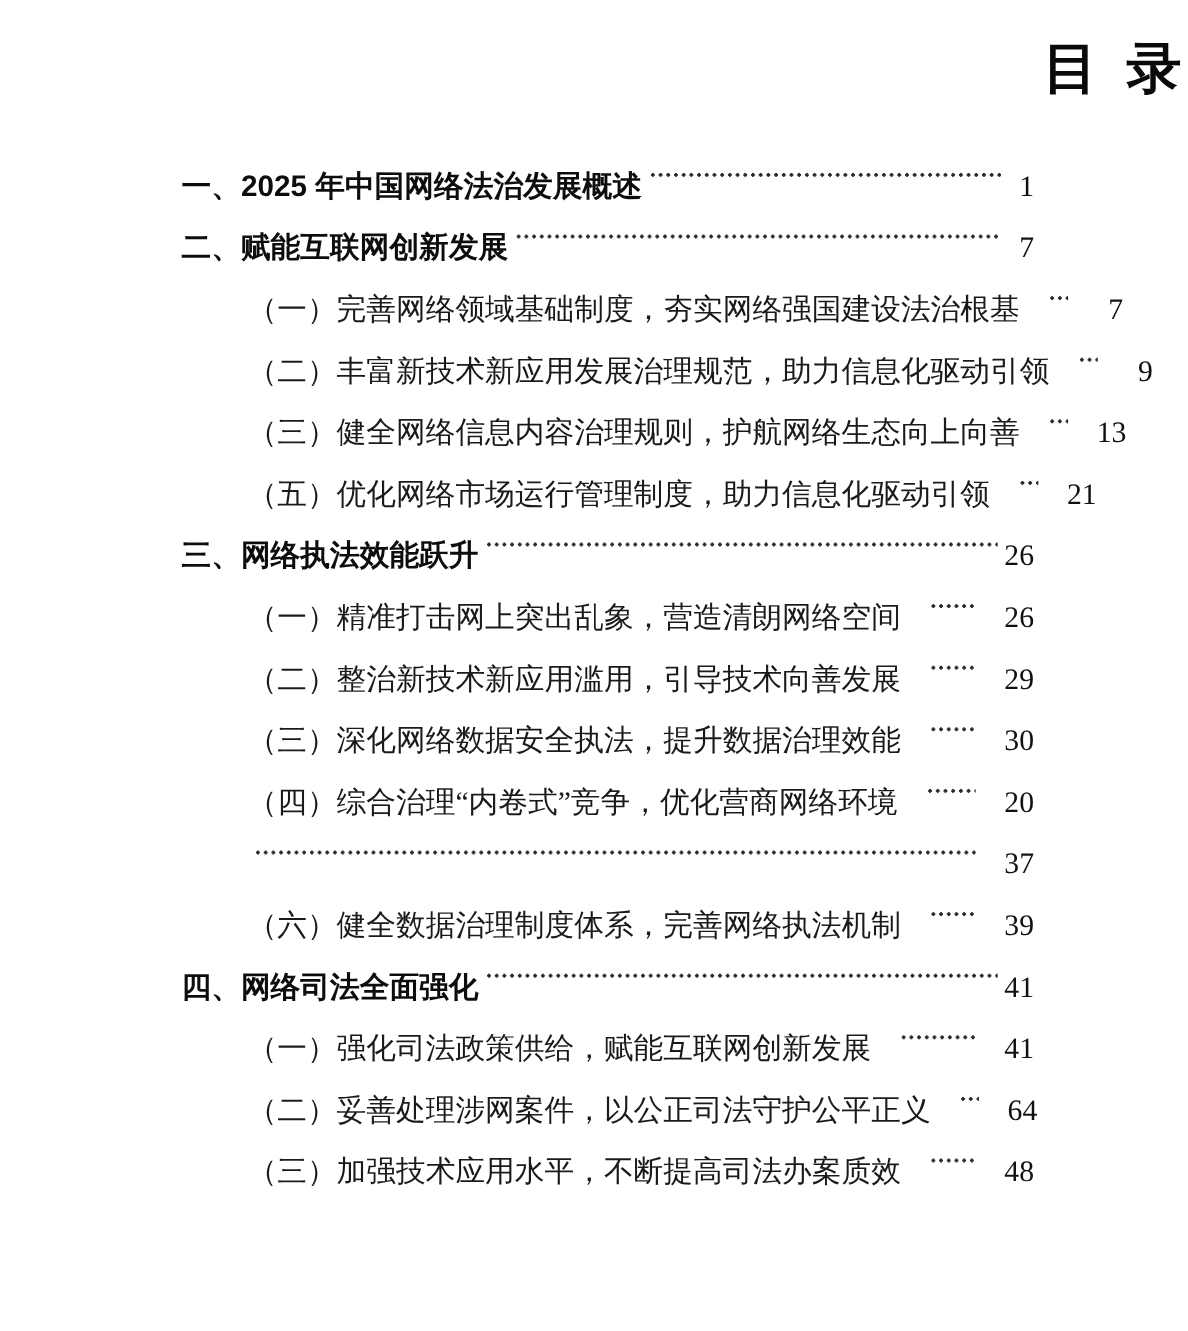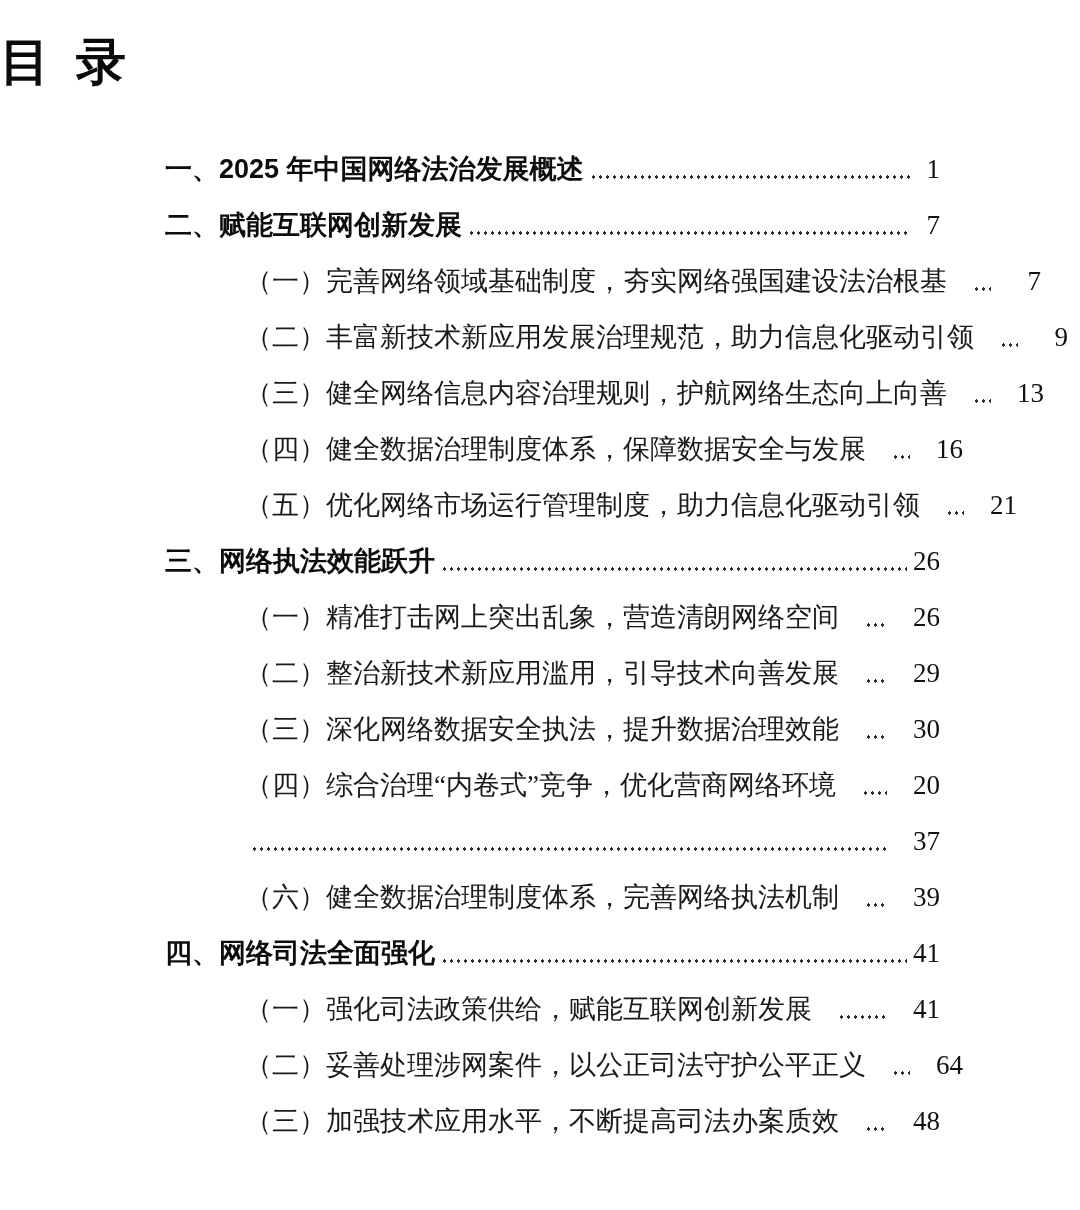--- a/index.html
+++ b/index.html
@@ -11,46 +11,46 @@
   .page {
     position: relative;
     width: 1080px;
     height: 1210px;
     background: #ffffff;
     overflow: hidden;
     font-family: "Liberation Serif", serif;
   }
   .doc-title {
     margin-top: 30px;
-    text-align: left;
+    text-align: right;
     font-family: "Liberation Sans", sans-serif;
     font-weight: 700;
     font-size: 50px;
     line-height: 64px;
     letter-spacing: 6px;
     color: #0a0a0a;
   }
   .toc {
     margin: 58px 140px 0 165px; 
   }
   .toc-row {
     display: flex;
-    align-items: flex-end;
+    align-items: flex-start;
     font-size: 27px;
     line-height: 34px;
     margin-bottom: 22px; 
     white-space: nowrap;
   }
   .toc-row.lvl1 .toc-label {
     font-family: "Liberation Sans", sans-serif;
     font-weight: 700;
     color: #0d0d0d;
   }
   .toc-row.lvl2 {
-    margin-left: 80px;
+    margin-left: 60px;
     gap: 20px;
   }
   .toc-row.lvl2 .toc-label {
     font-family: "Liberation Serif", serif;
     font-weight: 400;
     color: #1a1a1a;
   }
   .toc-leader {
     flex: 1 1 auto;
     min-width: 18px;
@@ -93,25 +93,20 @@
   </div>
       <div class="toc-row lvl2">
     <span class="toc-label">（二）丰富新技术新应用发展治理规范，助力信息化驱动引领</span>
     <span class="toc-leader"></span>
     <span class="toc-page">9</span>
   </div>
       <div class="toc-row lvl2">
     <span class="toc-label">（三）健全网络信息内容治理规则，护航网络生态向上向善</span>
     <span class="toc-leader"></span>
     <span class="toc-page">13</span>
-  </div>
-      <div class="toc-row lvl2">
-    <span class="toc-label">（四）健全数据治理制度体系，保障数据安全与发展</span>
-    <span class="toc-leader"></span>
-    <span class="toc-page">16</span>
   </div>
       <div class="toc-row lvl2">
     <span class="toc-label">（五）优化网络市场运行管理制度，助力信息化驱动引领</span>
     <span class="toc-leader"></span>
     <span class="toc-page">21</span>
   </div>
       <div class="toc-row lvl1">
     <span class="toc-label">三、网络执法效能跃升</span>
     <span class="toc-leader"></span>
     <span class="toc-page">26</span>

